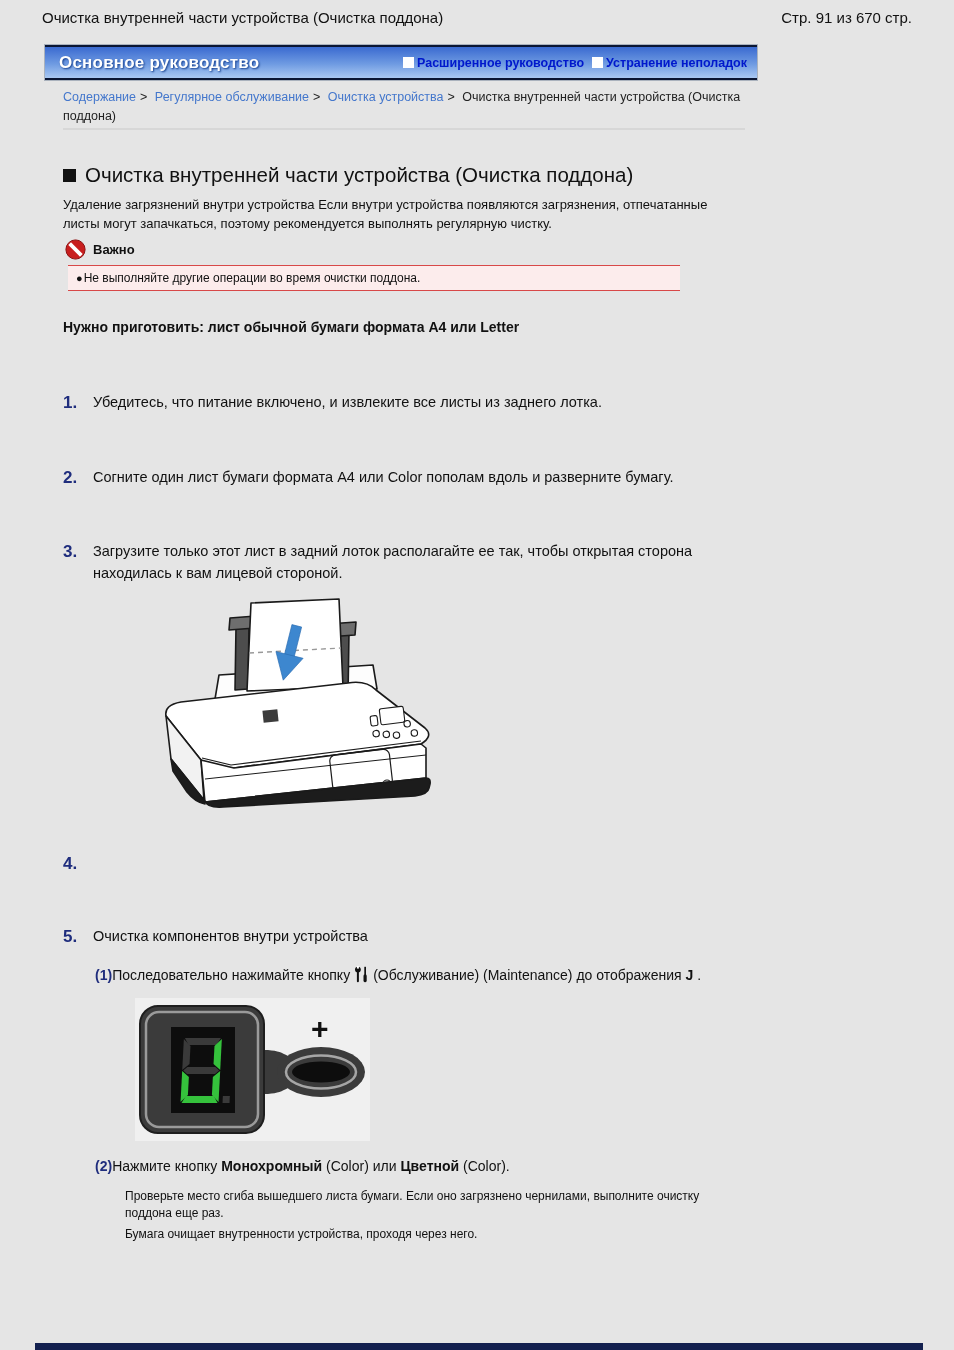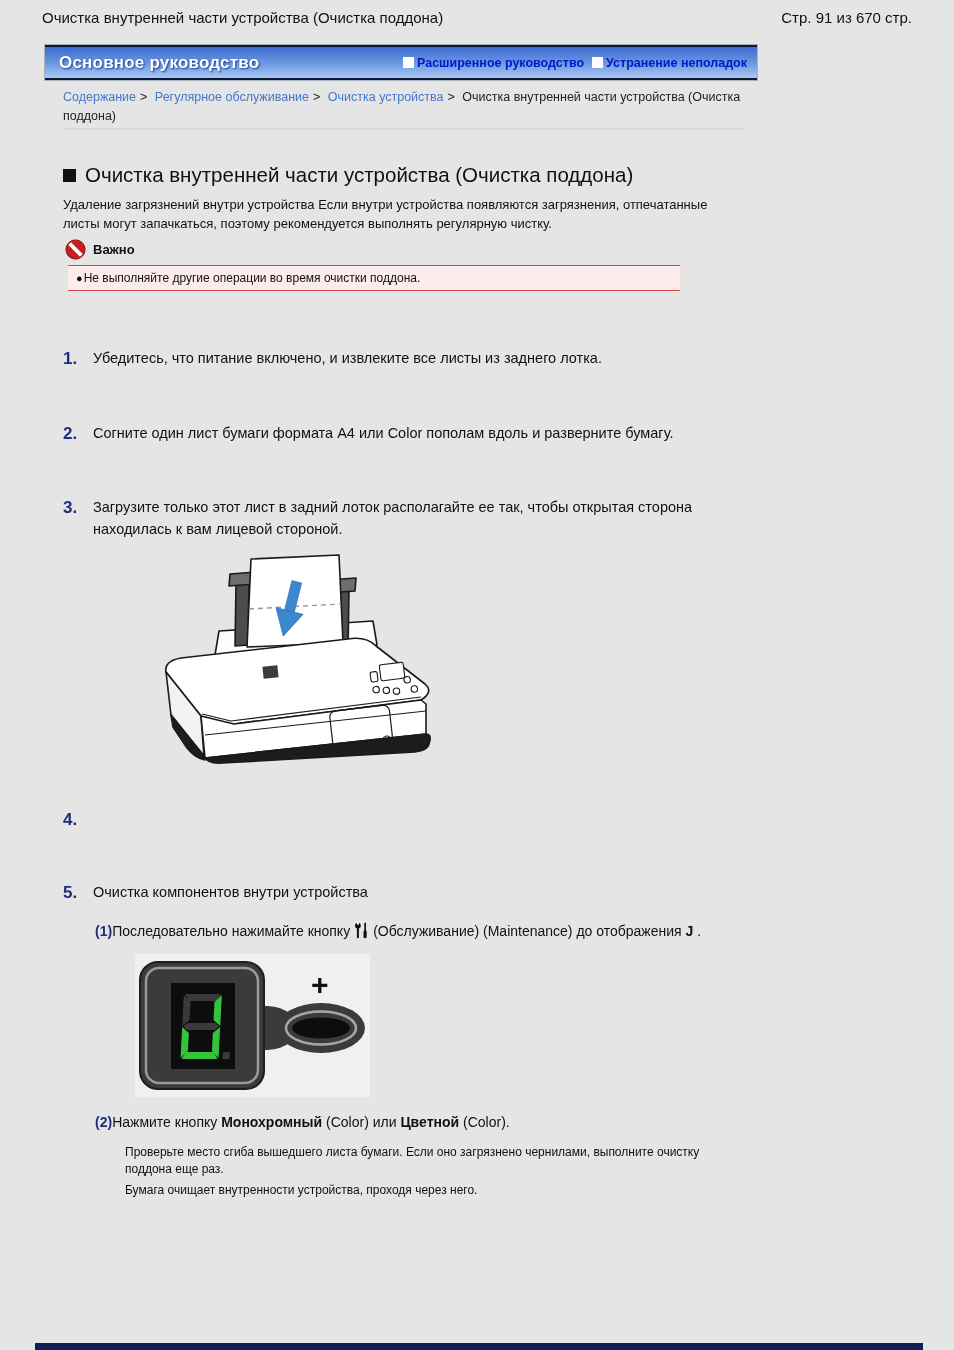--- a/index.html
+++ b/index.html
@@ -107,20 +107,21 @@
       <circle cx="10.5" cy="10.5" r="9.6" fill="#c81e1e" stroke="#8c1212" stroke-width="1"></circle>
       <rect x="2.2" y="8.6" width="16.6" height="3.8" fill="#ffffff" transform="rotate(45 10.5 10.5)"></rect>
     </svg>
     <span class="important-label">Важно</span>
   </div>
   <div class="important-box">
     <span class="important-bullet">●</span>
     <span>Не выполняйте другие операции во время очистки поддона.</span>
   </div>
 
+  <p class="prepare">Нужно приготовить: лист обычной бумаги формата A4 или Letter</p>
 
   <div class="step" id="step1">
     <span class="step-num">1.</span>
     <span class="step-text">Убедитесь, что питание включено, и извлеките все листы из заднего лотка.</span>
   </div>
   <div class="step" id="step2">
     <span class="step-num">2.</span>
     <span class="step-text">Согните один лист бумаги формата A4 или Color пополам вдоль и разверните бумагу.</span>
   </div>
   <div class="step" id="step3">

